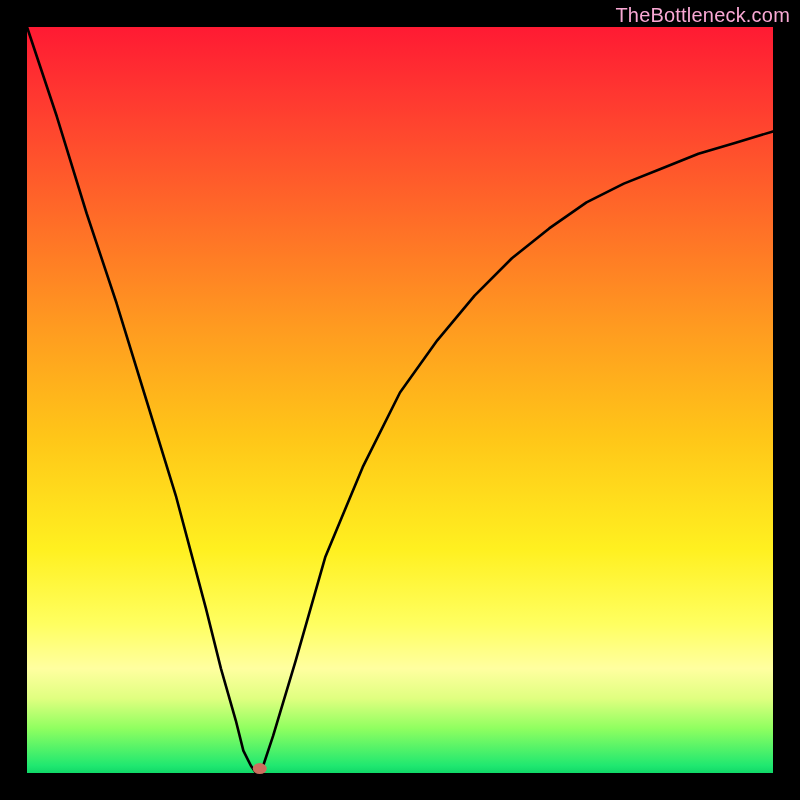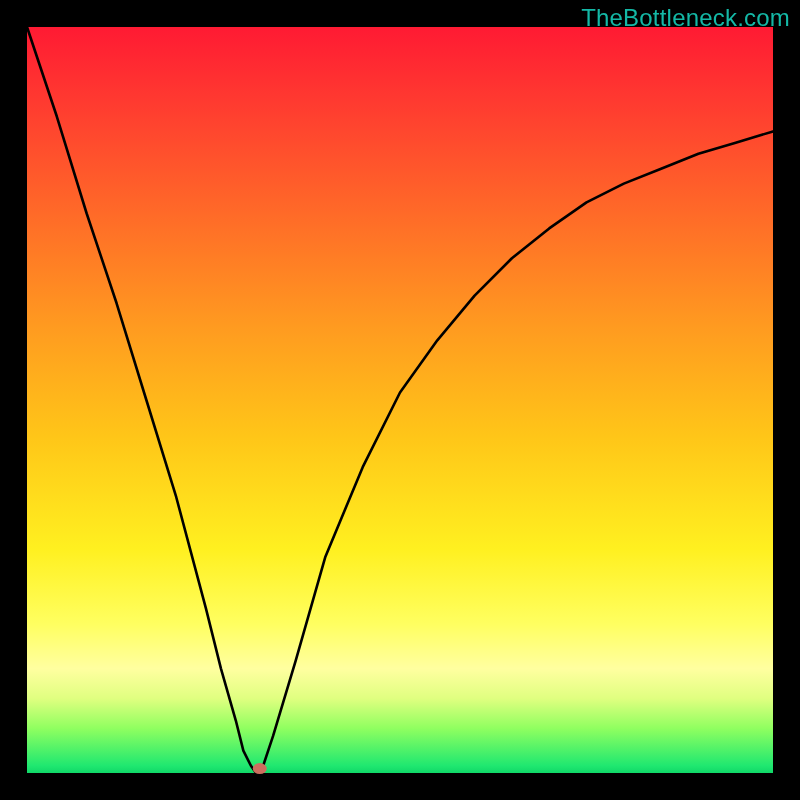--- a/index.html
+++ b/index.html
@@ -36,22 +36,22 @@
       #e0ff80 90%,
       #90ff60 94%,
       #20e870 99%,
       #10d868 100%
     );
   }
   .watermark {
     position: absolute;
     top: 4px;
     right: 10px;
-    color: #14b8a6;
-    font-size: 24px;
+    color: #f9a8d4;
+    font-size: 20px;
     font-weight: 500;
     letter-spacing: 0.2px;
     user-select: none;
   }
   svg.curve {
     position: absolute;
     left: 0;
     top: 0;
     width: 746px;
     height: 746px;

